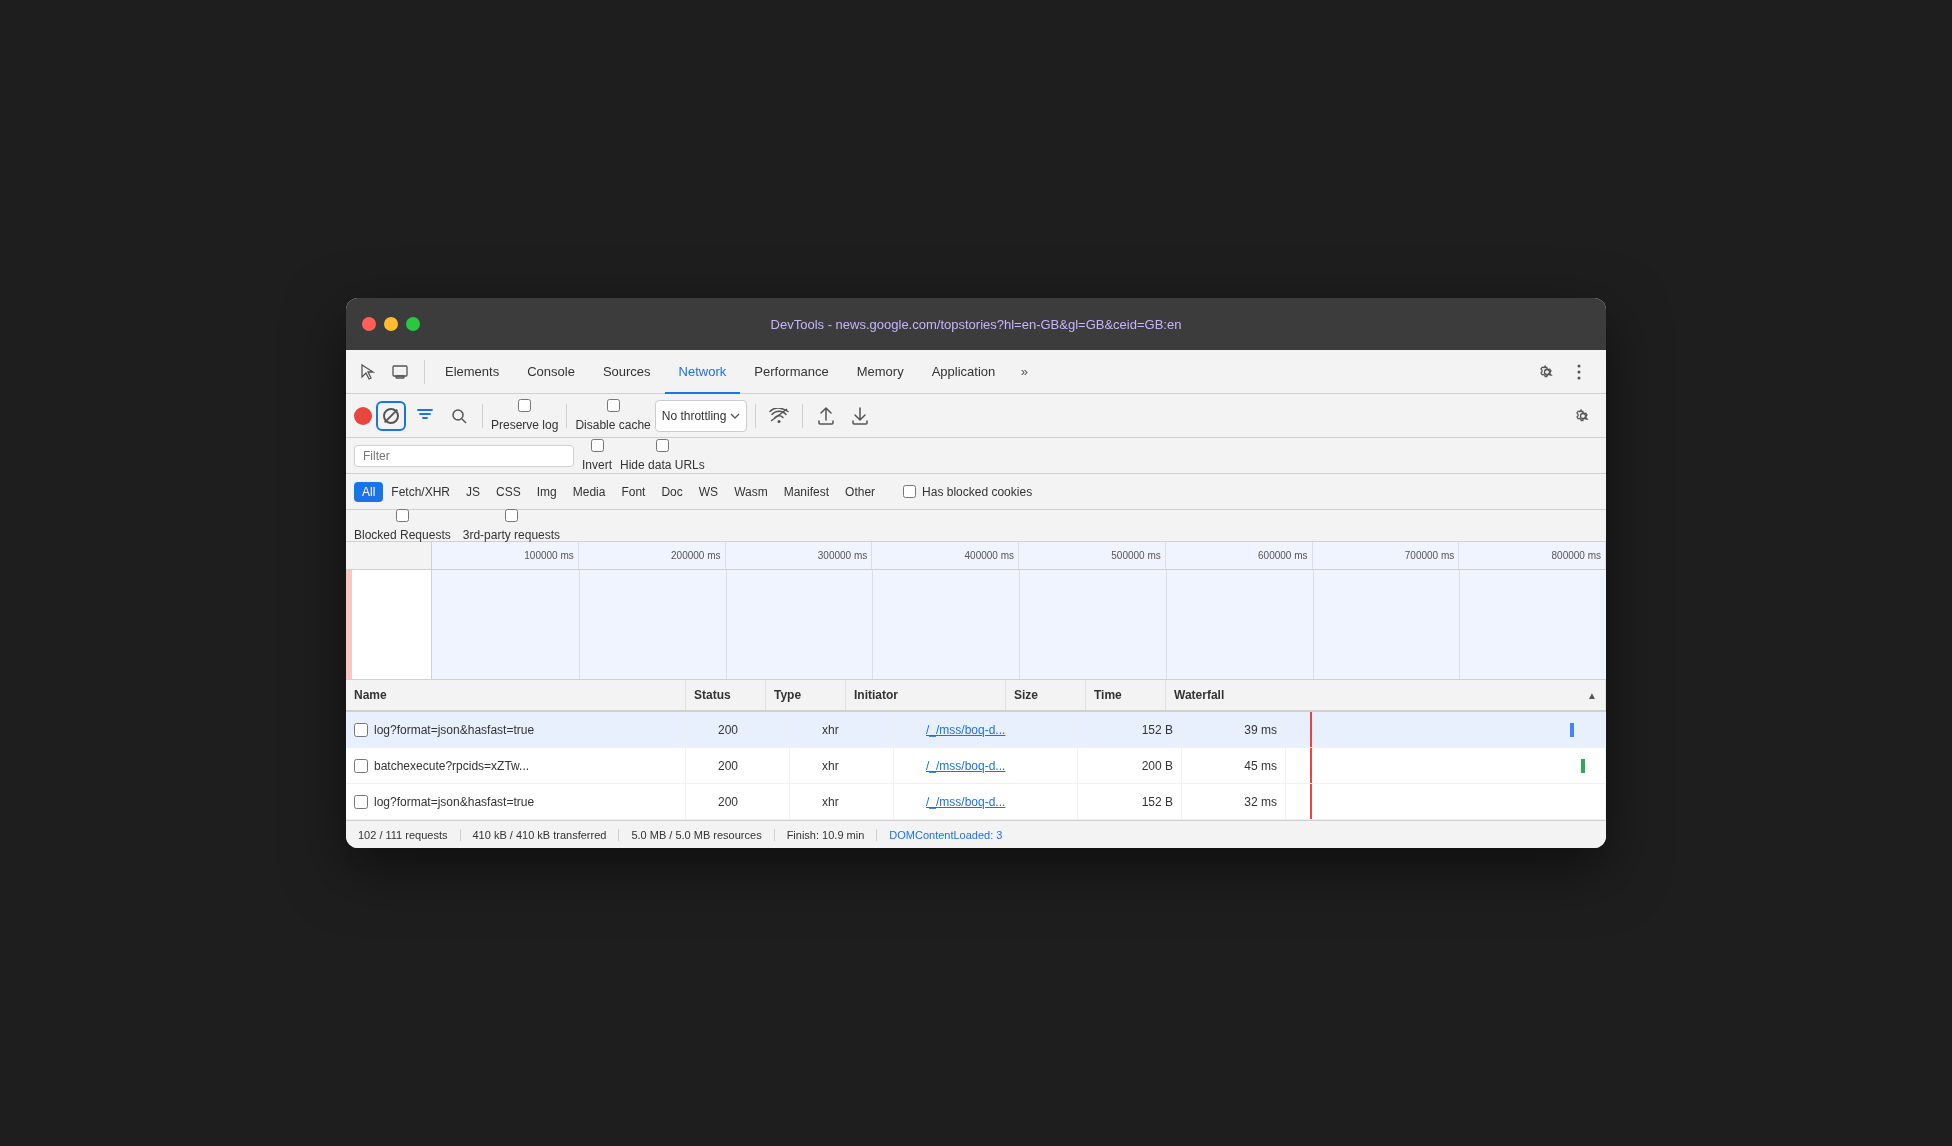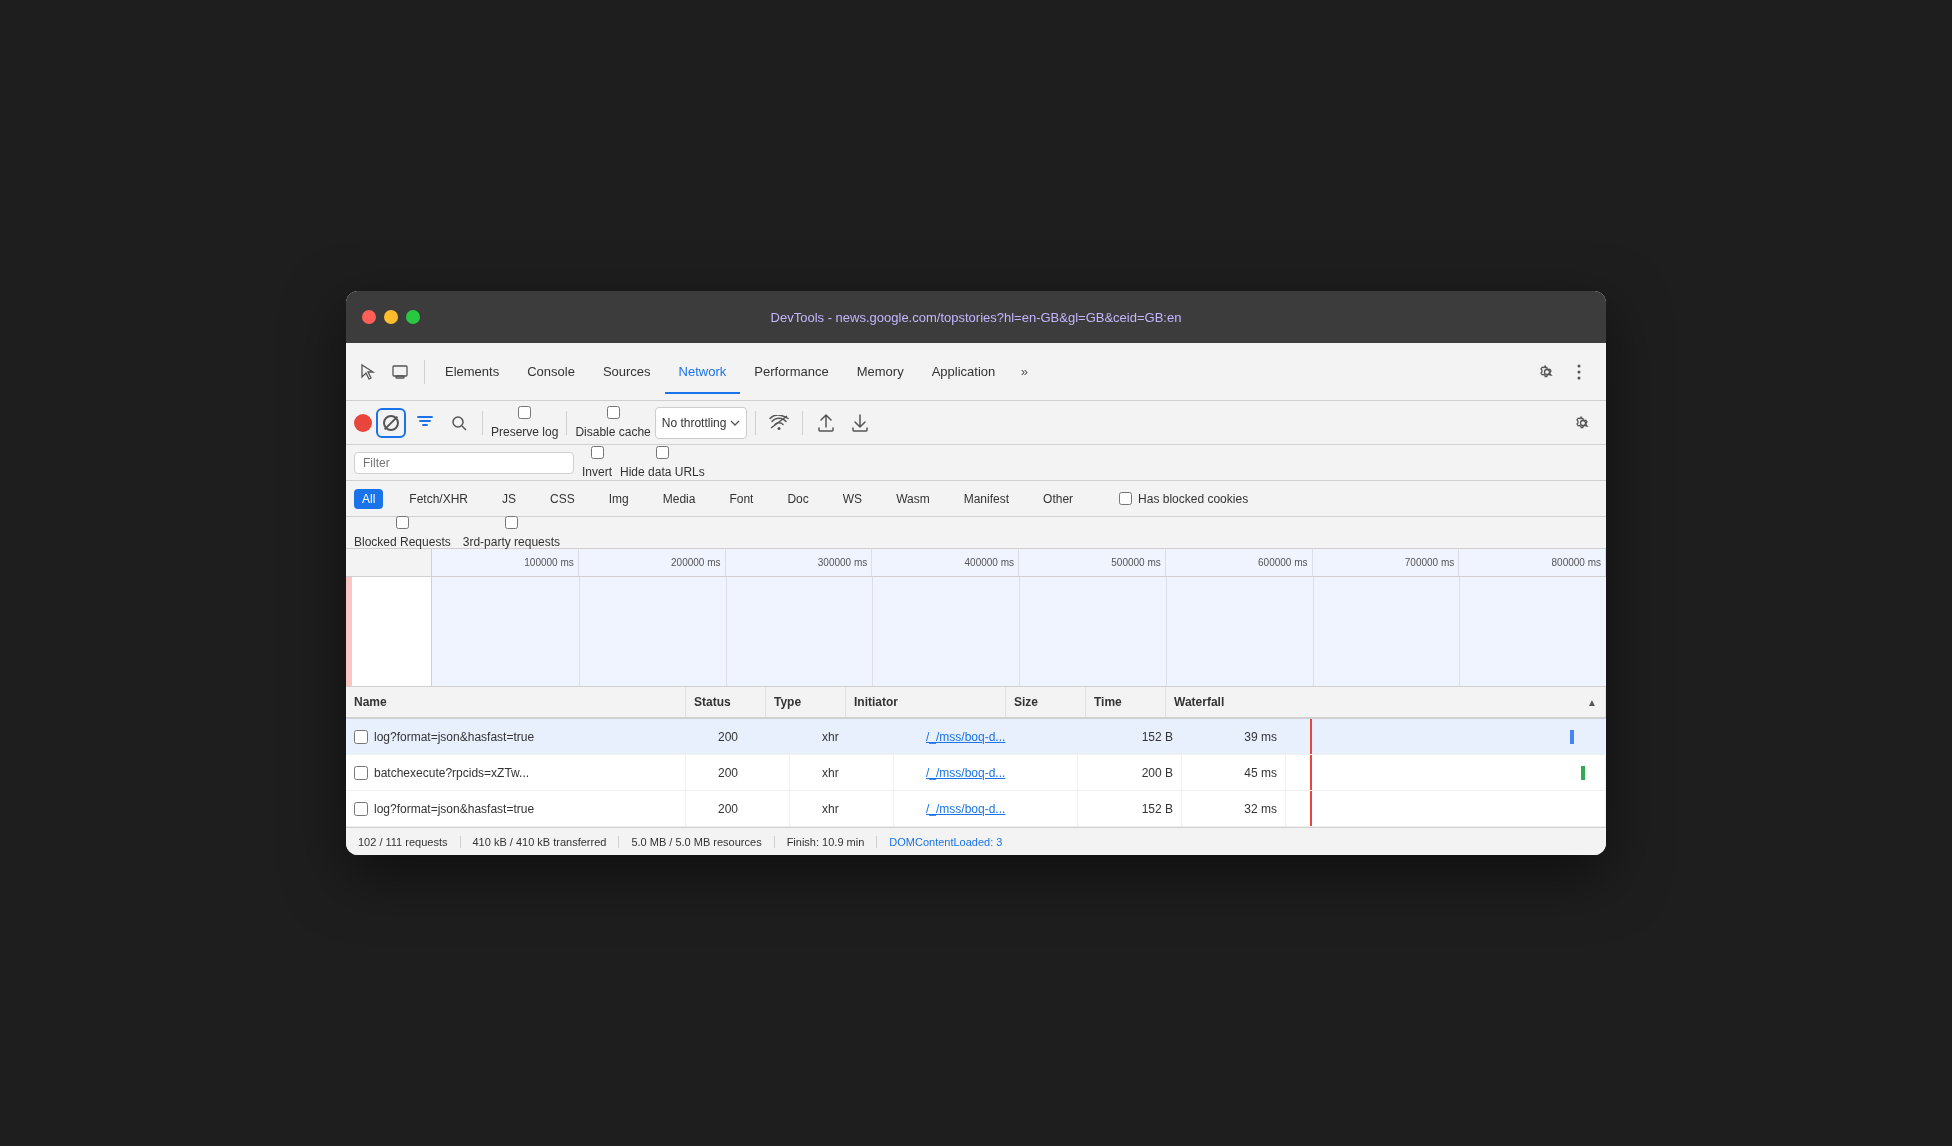--- a/index.html
+++ b/index.html
@@ -46,21 +46,21 @@
       color: #c4b5fd;
       font-size: 13px;
       font-weight: 400;
     }
     .toolbar {
       background: #f3f3f3;
       border-bottom: 1px solid #d0d0d0;
       display: flex;
       align-items: center;
       padding: 0 8px;
-      height: 58px;
+      height: 44px;
       gap: 0;
     }
     .toolbar-tabs {
       display: flex;
       align-items: center;
       flex: 1;
       gap: 0;
     }
     .tab-btn {
       background: none;
@@ -237,21 +237,21 @@
       background: white;
     }
     
     .type-filter-row {
       background: #f3f3f3;
       border-bottom: 1px solid #d0d0d0;
       display: flex;
       align-items: center;
       padding: 0 8px;
       height: 36px;
-      gap: 18px;
+      gap: 0;
     }
     .type-btn {
       background: none;
       border: none;
       cursor: pointer;
       padding: 3px 8px;
       font-size: 12px;
       color: #333;
       border-radius: 4px;
       white-space: nowrap;

